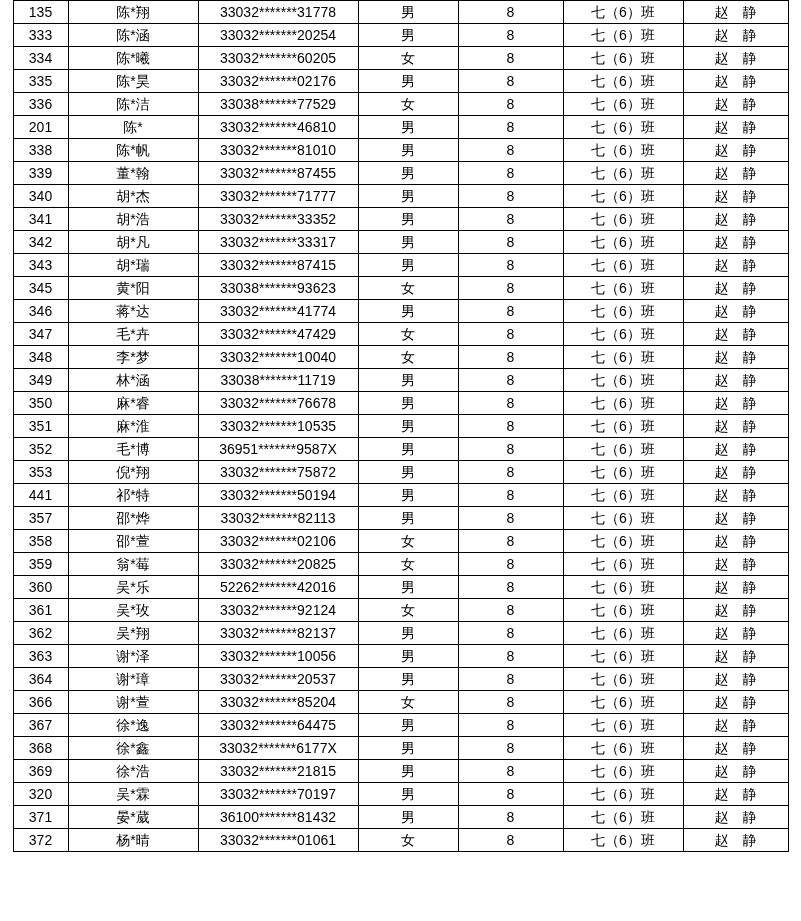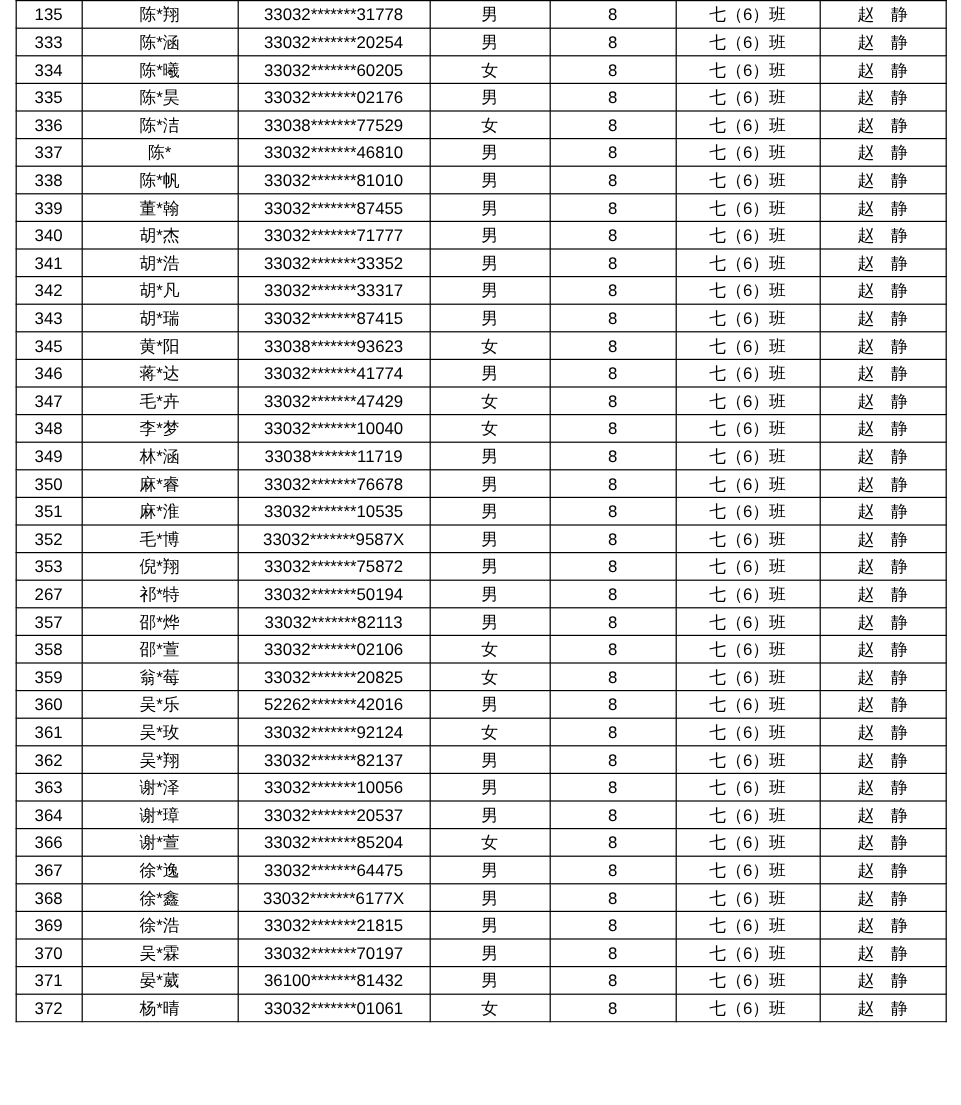--- a/index.html
+++ b/index.html
@@ -91,21 +91,21 @@
       <tr>
         <td>336</td>
         <td>陈*洁</td>
         <td class="id-cell">33038*******77529</td>
         <td>女</td>
         <td>8</td>
         <td>七（6）班</td>
         <td class="teacher-cell">赵　静</td>
       </tr>
       <tr>
-        <td>337</td>
+        <td>201</td>
         <td>陈*</td>
         <td class="id-cell">33032*******46810</td>
         <td>男</td>
         <td>8</td>
         <td>七（6）班</td>
         <td class="teacher-cell">赵　静</td>
       </tr>
       <tr>
         <td>338</td>
         <td>陈*帆</td>
@@ -219,37 +219,37 @@
         <td>麻*淮</td>
         <td class="id-cell">33032*******10535</td>
         <td>男</td>
         <td>8</td>
         <td>七（6）班</td>
         <td class="teacher-cell">赵　静</td>
       </tr>
       <tr>
         <td>352</td>
         <td>毛*博</td>
-        <td class="id-cell">33032*******9587X</td>
+        <td class="id-cell">36951*******9587X</td>
         <td>男</td>
         <td>8</td>
         <td>七（6）班</td>
         <td class="teacher-cell">赵　静</td>
       </tr>
       <tr>
         <td>353</td>
         <td>倪*翔</td>
         <td class="id-cell">33032*******75872</td>
         <td>男</td>
         <td>8</td>
         <td>七（6）班</td>
         <td class="teacher-cell">赵　静</td>
       </tr>
       <tr>
-        <td>267</td>
+        <td>441</td>
         <td>祁*特</td>
         <td class="id-cell">33032*******50194</td>
         <td>男</td>
         <td>8</td>
         <td>七（6）班</td>
         <td class="teacher-cell">赵　静</td>
       </tr>
       <tr>
         <td>357</td>
         <td>邵*烨</td>
@@ -352,21 +352,21 @@
       <tr>
         <td>369</td>
         <td>徐*浩</td>
         <td class="id-cell">33032*******21815</td>
         <td>男</td>
         <td>8</td>
         <td>七（6）班</td>
         <td class="teacher-cell">赵　静</td>
       </tr>
       <tr>
-        <td>370</td>
+        <td>320</td>
         <td>吴*霖</td>
         <td class="id-cell">33032*******70197</td>
         <td>男</td>
         <td>8</td>
         <td>七（6）班</td>
         <td class="teacher-cell">赵　静</td>
       </tr>
       <tr>
         <td>371</td>
         <td>晏*葳</td>

